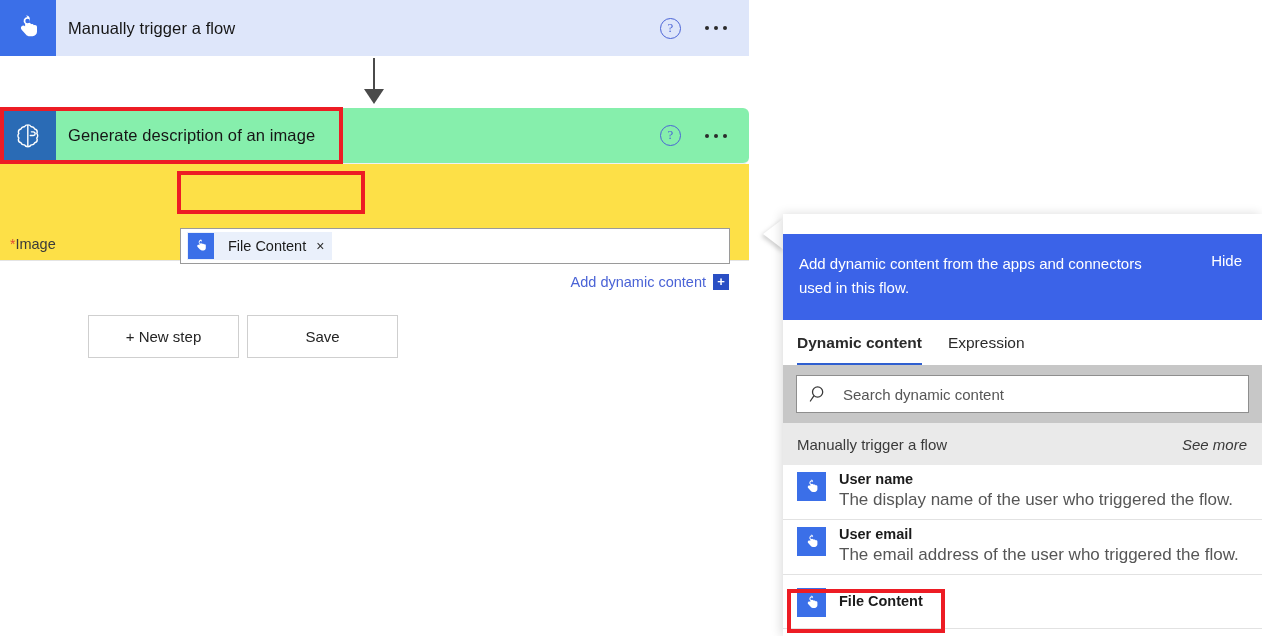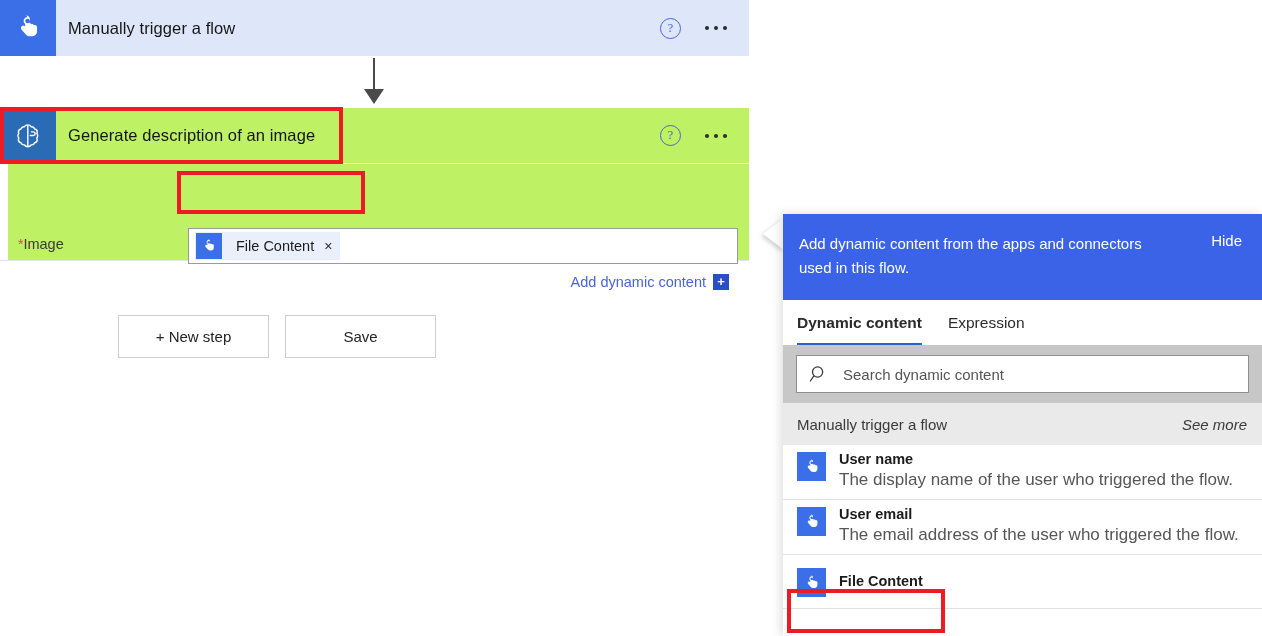--- a/index.html
+++ b/index.html
@@ -35,21 +35,21 @@
   }
   #trigger-card { top: 0; height: 56px; }
 
   .card-header {
     display: flex;
     align-items: center;
     height: 56px;
     box-sizing: border-box;
   }
   #trigger-card .card-header { background: #dee6fa; }
-  #action-card .card-header { background: #bef264; }
+  #action-card .card-header { background: #86efac; border-radius: 6px; }
 
   .card-icon {
     width: 56px;
     height: 56px;
     flex: 0 0 56px;
     display: flex;
     align-items: center;
     justify-content: center;
   }
   .icon-trigger { background: #3b6fe8; }
@@ -112,24 +112,23 @@
 
   
   #action-card {
     top: 108px;
     height: 153px;
     border-bottom: 1px solid #e4e4e4;
   }
   #action-card .card-header { border-bottom: 1px solid #eef1f5; }
 
   .card-body {
-    background: #bef264;
+    background: #fde047;
     height: 96px;
     position: relative;
-    margin-left: 8px;
   }
 
   .field-label {
     position: absolute;
     left: 10px; top: 72px;
     font-size: 14.5px;
     color: #3a3a3a;
     white-space: nowrap;
   }
   .req-star { color: #e04b35; font-size: 14px; }
@@ -195,22 +194,22 @@
     text-align: center;
     font-weight: bold;
   }
 
   
   #bottom-buttons {
     position: absolute;
     left: 0; top: 315px;
     width: 749px;
     display: flex;
-    gap: 16px;
-    padding-left: 118px;
+    gap: 8px;
+    padding-left: 88px;
     box-sizing: border-box;
   }
   .flow-btn {
     width: 151px;
     height: 43px;
     background: #ffffff;
     border: 1px solid #cfcfcf;
     font-size: 15px;
     color: #242424;
     font-family: "Liberation Sans", sans-serif;
@@ -236,20 +235,21 @@
     filter: drop-shadow(-2px 2px 2px rgba(0,0,0,.18));
   }
 
   .panel-header {
     background: #3b63e8;
     padding: 18px 20px 20px 16px;
     display: flex;
     align-items: flex-start;
     min-height: 54px;
     box-sizing: border-box;
+    margin-top: 20px;
   }
   .panel-header .ph-text {
     color: #ffffff;
     font-size: 15px;
     line-height: 24px;
     max-width: 378px;
   }
   .panel-header .ph-hide {
     margin-left: auto;
     color: #ffffff;

